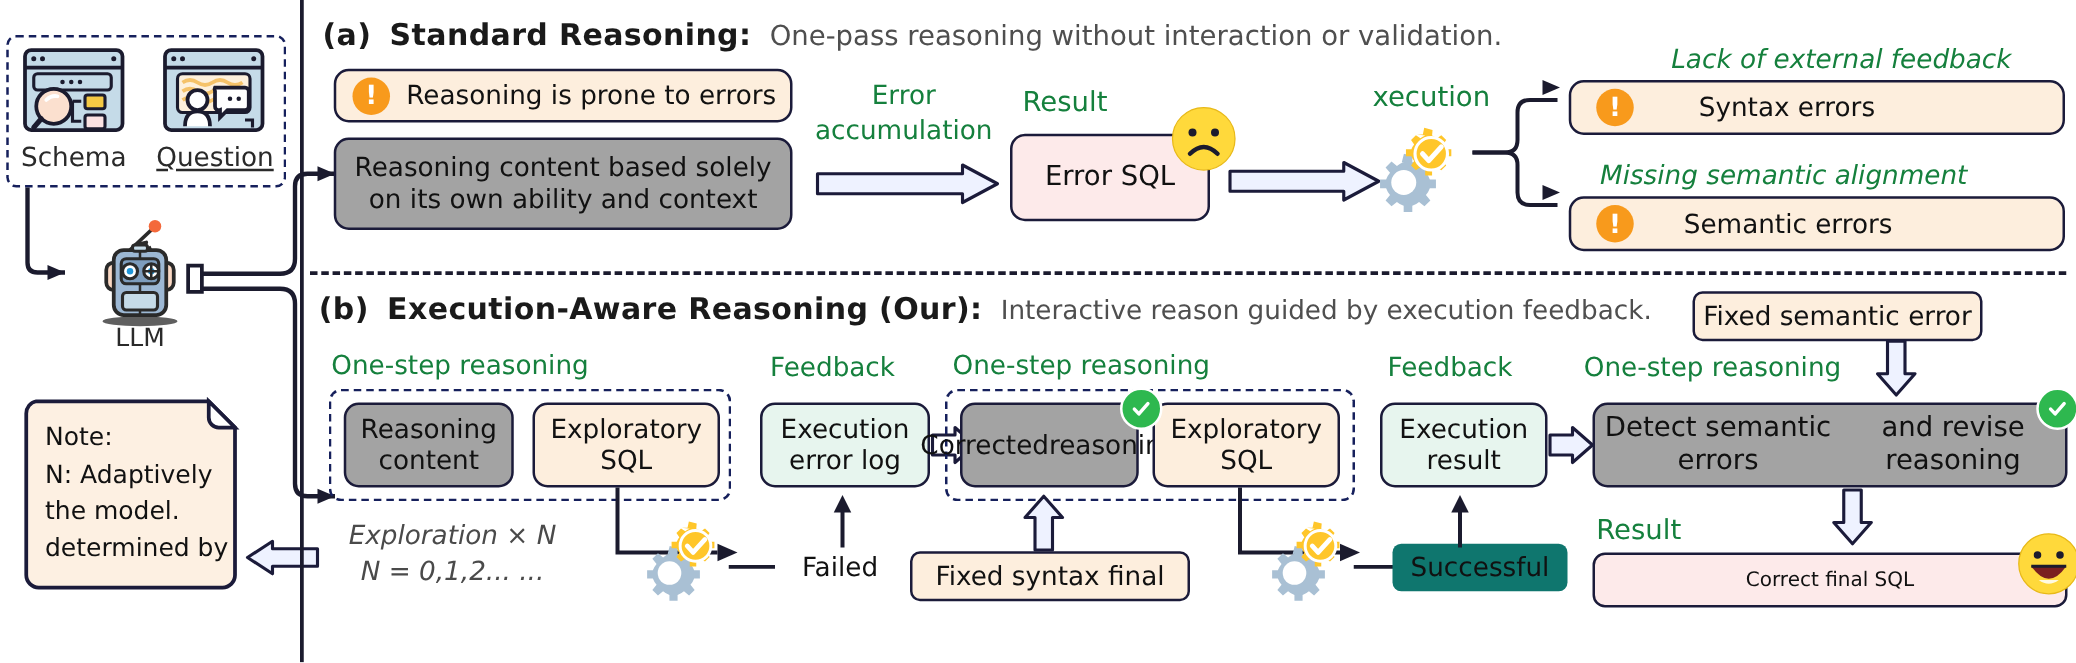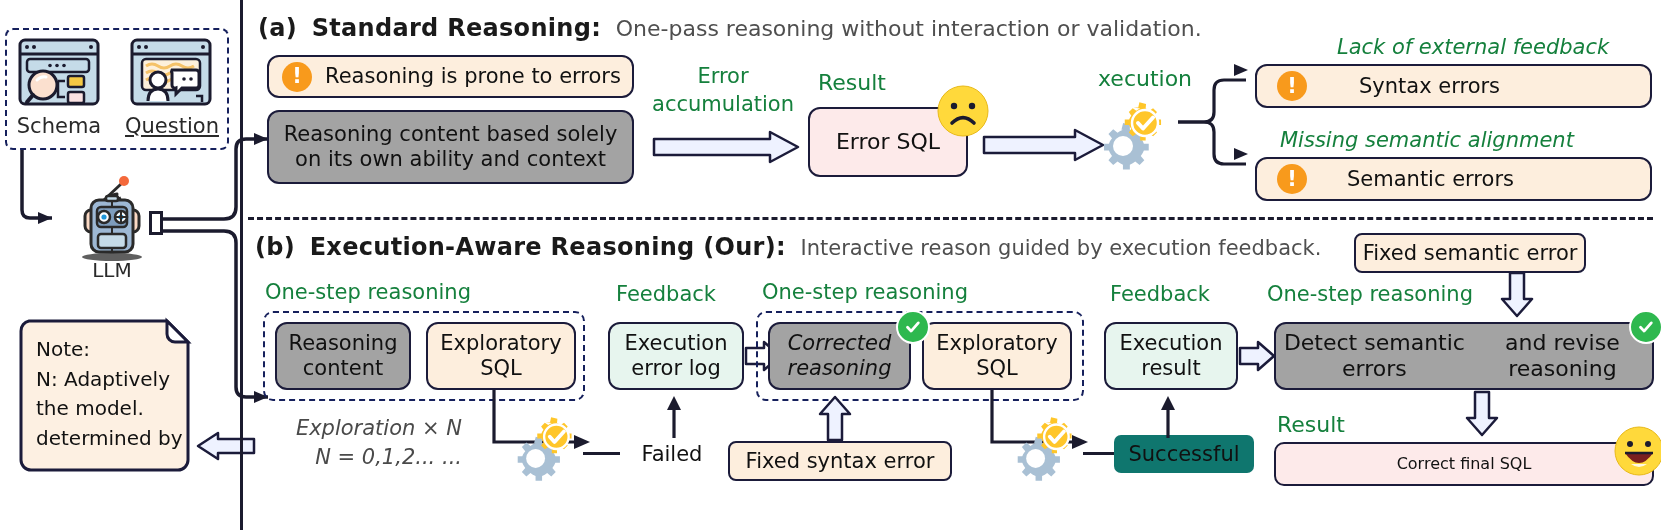--- a/index.html
+++ b/index.html
@@ -262,21 +262,21 @@
   <div class="dashgroup" style="left:263px;top:311px;width:322px;height:90px;"></div>
   <div class="box blue" style="left:275px;top:322px;width:136px;height:68px;flex-direction:column;font-size:21px;">
     <span>Reasoning</span>
     <span>content</span>
   </div>
   <div class="box peach" style="left:426px;top:322px;width:150px;height:68px;flex-direction:column;font-size:21px;">
     <span>Exploratory</span>
     <span>SQL</span>
   </div>
 
-  <div class="lbl lbl-it" style="left:262px;top:414px;width:200px;text-align:right;font-size:21px;line-height:1.4;color:#4a4a4a;">
+  <div class="lbl lbl-it" style="left:262px;top:414px;width:200px;text-align:center;font-size:21px;line-height:1.4;color:#4a4a4a;">
     <span class="txt">Exploration × N</span>
     <span class="txt">N = 0,1,2... ...</span>
   </div>
 
   <svg class="abs" style="left:492px;top:390px;width:110px;height:70px;">
     <path d="M2 0 V52 h80" stroke="#1b1b2e" stroke-width="3.2" fill="none"></path>
     <path d="M98 52 l-16 -7 v14 z" fill="#1b1b2e"></path>
   </svg>
 
   <div class="abs" style="left:508px;top:415px;width:76px;height:68px;">
@@ -309,40 +309,40 @@
     <span>Execution</span>
     <span>error log</span>
   </div>
 
   <svg class="abs" style="left:746px;top:340px;width:36px;height:32px;">
     <path d="M0 8 H18 V2 L34 16 L18 30 V24 H0 z" fill="#fff" stroke="#1b1b3a" stroke-width="2.5" stroke-linejoin="round"></path>
   </svg>
 
   <div class="lbl" style="left:762px;top:280px;font-size:21px;">One-step reasoning</div>
   <div class="dashgroup" style="left:756px;top:311px;width:328px;height:90px;"></div>
-  <div class="box blue" style="left:768px;top:322px;width:143px;height:68px;flex-direction:column;font-size:21px;font-style:italic;">
+  <div class="box blue" style="left:768px;top:322px;width:143px;height:68px;flex-direction:row;font-size:21px;">
     <span>Corrected</span>
     <span>reasoning</span>
   </div>
   <div class="check-badge" style="left:896px;top:310px;">
     <svg width="18" height="18" viewBox="0 0 18 18">
         <path d="M3.5 9.3 l3.6 3.8 7.2 -8.2" stroke="#fff" stroke-width="2.8" fill="none" stroke-linecap="round" stroke-linejoin="round"></path>
       </svg>
   </div>
   <div class="box peach" style="left:922px;top:322px;width:150px;height:68px;flex-direction:column;font-size:21px;">
     <span>Exploratory</span>
     <span>SQL</span>
   </div>
 
   <svg class="abs" style="left:818px;top:396px;width:34px;height:44px;">
     <path d="M10 44 V18 H2 L17 1 L32 18 H24 V44 z" fill="#eef2ff" stroke="#1b1b3a" stroke-width="2.5" stroke-linejoin="round"></path>
   </svg>
 
   <div class="box peach" style="left:728px;top:441px;width:224px;height:40px;font-size:21px;border-radius:8px;">
-    <span>Fixed syntax error</span>
+    <span>Fixed syntax final</span>
   </div>
 
   <svg class="abs" style="left:990px;top:390px;width:112px;height:70px;">
     <path d="M2 0 V52 h80" stroke="#1b1b2e" stroke-width="3.2" fill="none"></path>
     <path d="M98 52 l-16 -7 v14 z" fill="#1b1b2e"></path>
   </svg>
 
   <div class="abs" style="left:1008px;top:415px;width:76px;height:68px;">
     <svg width="76" height="68" viewBox="0 0 80 72">
       <g fill="#a9c0d4">

